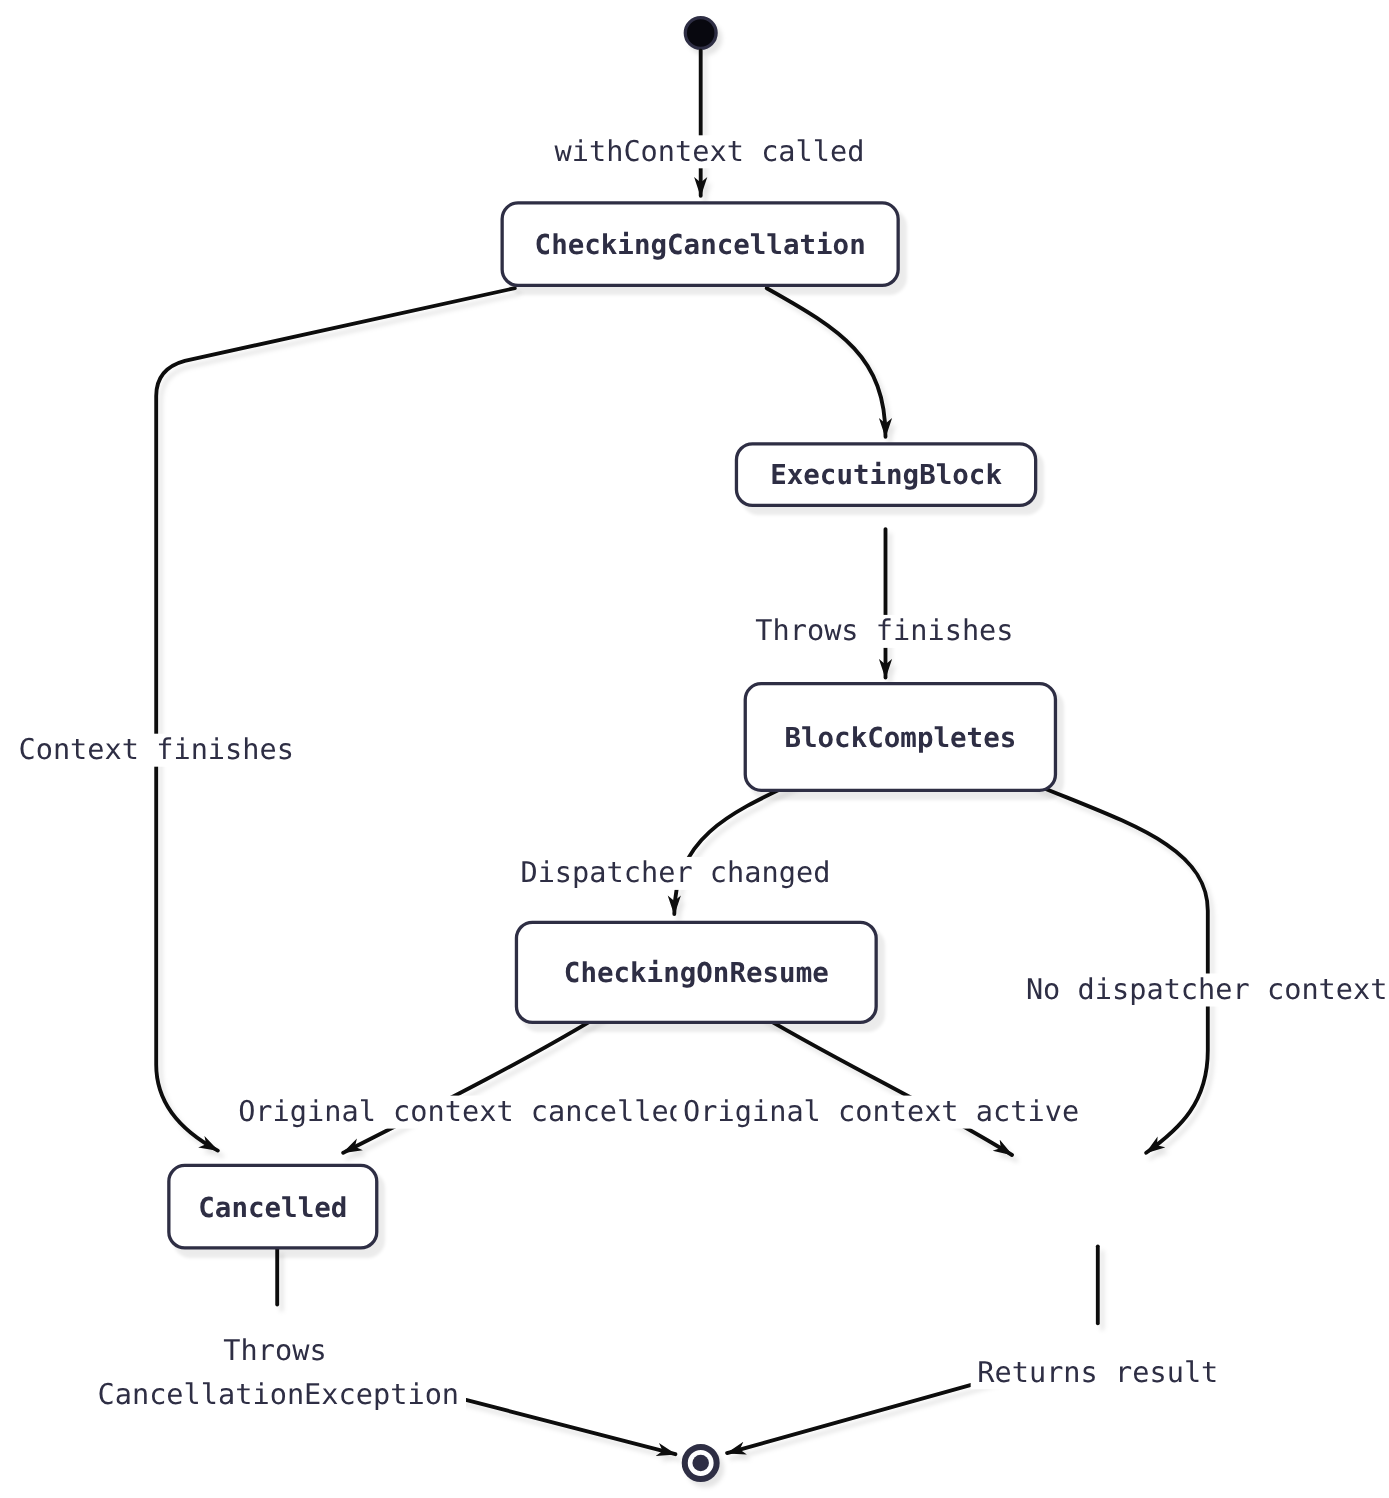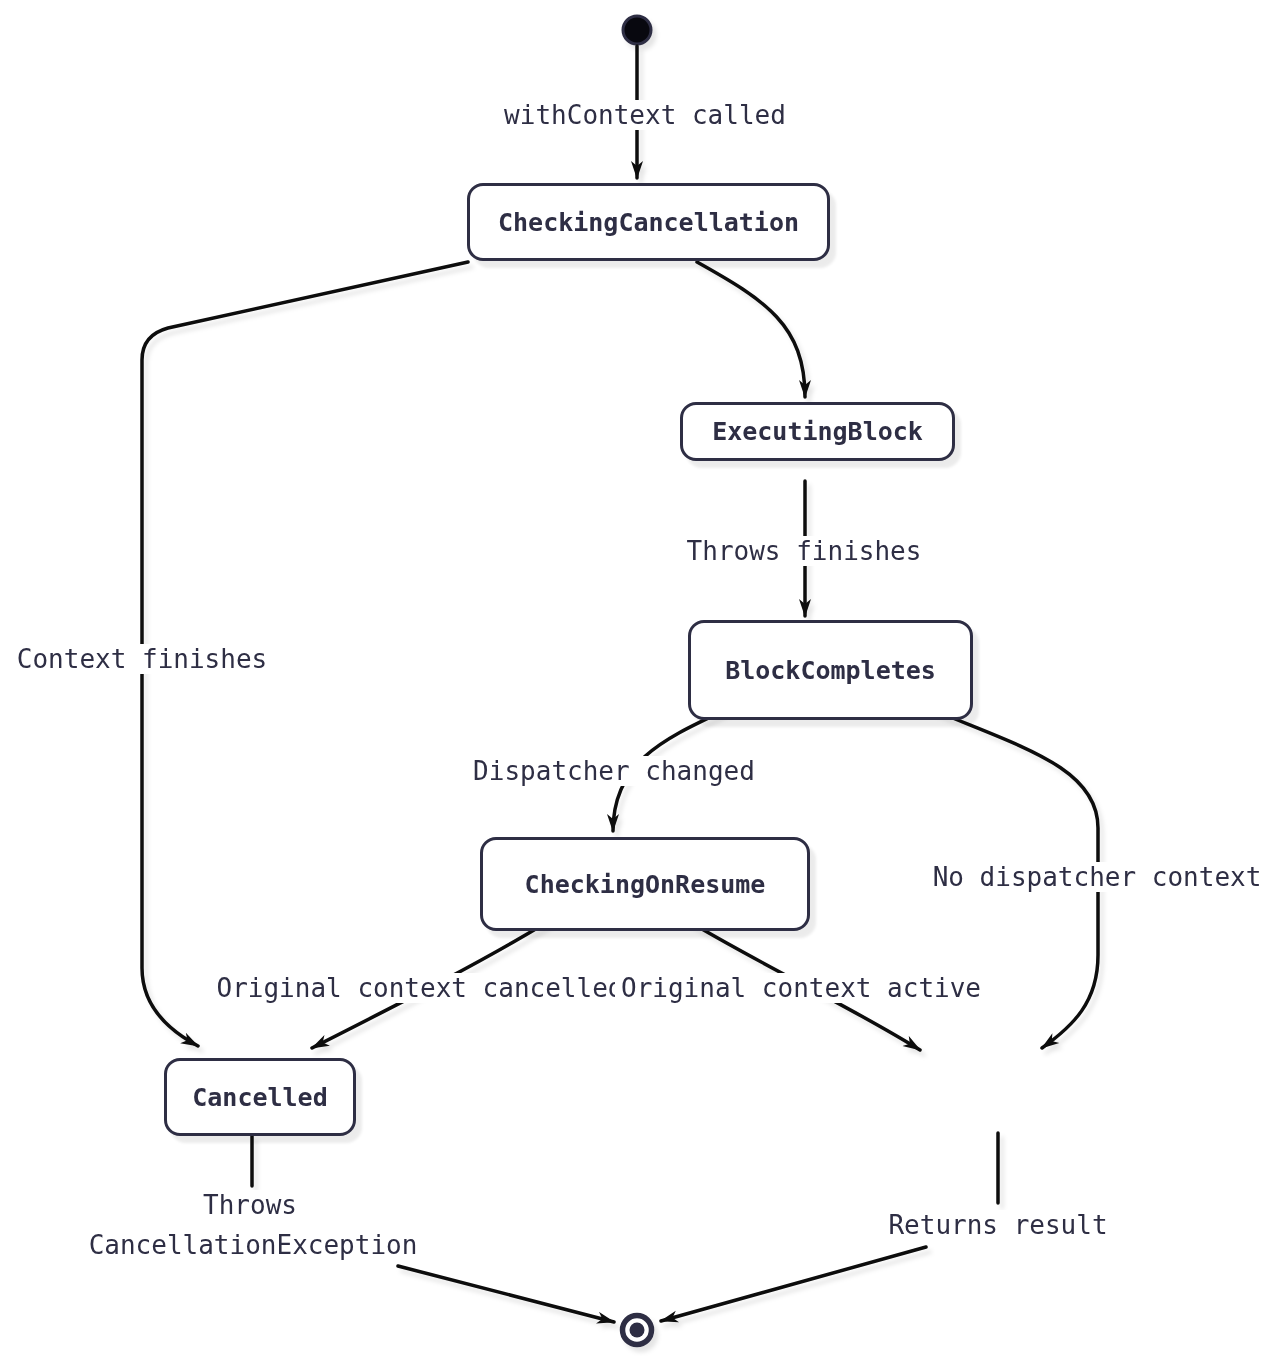--- a/index.html
+++ b/index.html
@@ -13,32 +13,31 @@
   svg.edges{position:absolute;left:0;top:0;z-index:1;
     filter:drop-shadow(4px 5px 2px rgba(0,0,0,0.10));}
   .edge{fill:none;stroke:var(--edge,#0d0d0d);stroke-width:3.5px;stroke-linecap:round;}
   .arrowhead{fill:var(--edge,#0d0d0d);}
   .initial-dot{fill:#08080f;stroke:var(--node_border,#2e2e44);stroke-width:3px;}
   .final-outer{fill:#ffffff;stroke:var(--node_border,#2e2e44);stroke-width:5.5px;}
   .final-inner{fill:var(--node_border,#2e2e44);}
   .edge-label{
     position:absolute;z-index:2;transform:translate(-50%,-50%);
     background:var(--background,#fff);color:var(--text,#2e2e44);
-    font-size:26px;line-height:28px;white-space:nowrap;padding:1px 6px;
+    font-size:26px;line-height:28px;white-space:nowrap;padding:1px 6px;margin-top:23px;
   }
   .state{
     position:absolute;z-index:3;box-sizing:border-box;
     display:flex;align-items:center;justify-content:center;
     background:var(--node_fill,#fff);
     border:3.5px solid var(--node_border,#2e2e44);
     border-radius:16px;
     color:var(--text,#2e2e44);
     font-weight:bold;font-size:25px;white-space:nowrap;
     box-shadow:6px 7px 3px rgba(0,0,0,0.08);
-    margin-left:12px;
   }
 </style>
 </head>
 <body>
 
 <div class="canvas">
 
   <svg class="edges" width="1263" height="1362" viewBox="0 0 1263 1362">
     <defs>
       <marker id="arrow" markerUnits="userSpaceOnUse" markerWidth="22" markerHeight="16" refX="17" refY="6.5" orient="auto">

